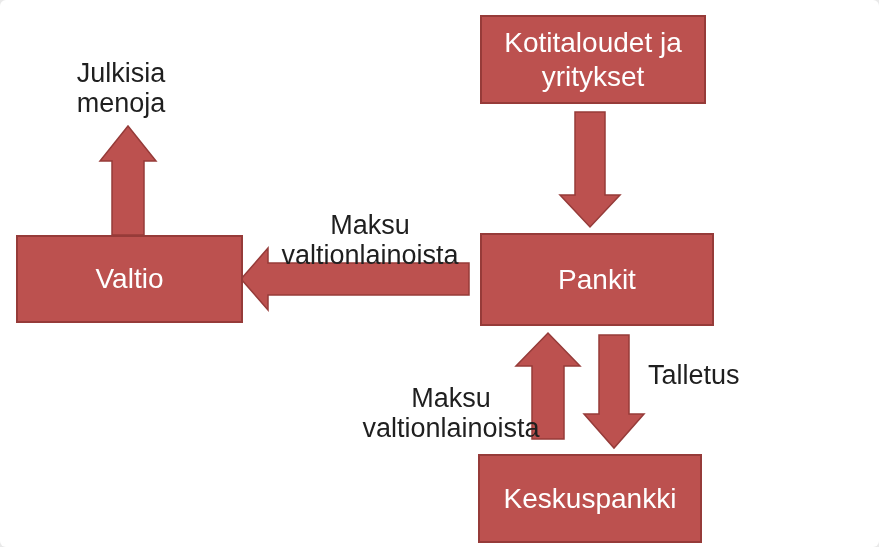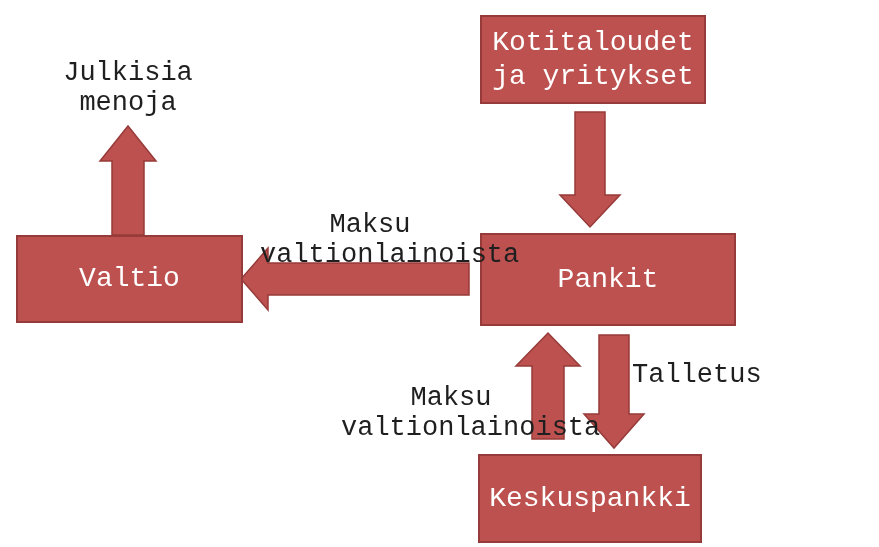--- a/index.html
+++ b/index.html
@@ -8,21 +8,22 @@
     --shape-border:#963b39;
     --node-text:#ffffff;
     --label-text:#1f1f1f;
   }
   html,body{margin:0;padding:0;background:#e9e9e9;}
   .canvas{
     position:relative;
     width:879px;height:547px;
     background:var(--canvas-bg);
     overflow:hidden;
-    font-family:Liberation Mono, monospace;
+    font-family:Liberation Sans, sans-serif;
+    border-radius:6px;
   }
   .arrows{
     position:absolute;left:0;top:0;width:879px;height:547px;
   }
   .arrows polygon{
     fill:var(--shape-fill);
     stroke:var(--shape-border);
     stroke-width:1.5;
     stroke-linejoin:miter;
   }
@@ -30,33 +31,33 @@
     position:absolute;
     box-sizing:border-box;
     background:var(--shape-fill);
     border:2px solid var(--shape-border);
     color:var(--node-text);
     display:flex;align-items:center;justify-content:center;
     text-align:center;
     font-size:28px;line-height:1.2;
   }
   .node-kotitaloudet{left:480px;top:15px;width:226px;height:89px;}
-  .node-pankit{left:480px;top:233px;width:256px;height:93px;}
+  .node-pankit{left:480px;top:233px;width:234px;height:93px;}
   .node-valtio{left:16px;top:235px;width:227px;height:88px;}
   .node-keskuspankki{left:478px;top:454px;width:224px;height:89px;}
   .edge-label{
     position:absolute;
     color:var(--label-text);
     font-size:27px;line-height:1.12;
     text-align:center;
   }
-  .label-julkisia{left:43px;top:58px;width:170px;}
+  .label-julkisia{left:36px;top:58px;width:170px;}
   .label-saastot{left:622px;top:147px;white-space:nowrap;}
   .label-maksu-mid{left:260px;top:210px;width:220px;}
-  .label-talletus{left:632px;top:360px;white-space:nowrap;}
+  .label-talletus{left:648px;top:360px;white-space:nowrap;}
   .label-maksu-bottom{left:341px;top:383px;width:220px;}
 </style>
 </head>
 <body>
 
 <div class="canvas">
 
   <svg class="arrows" viewBox="0 0 879 547" aria-hidden="true">
 
     <polygon points="112,235 112,161 100,161 128,126 156,161 144,161 144,235"></polygon>

